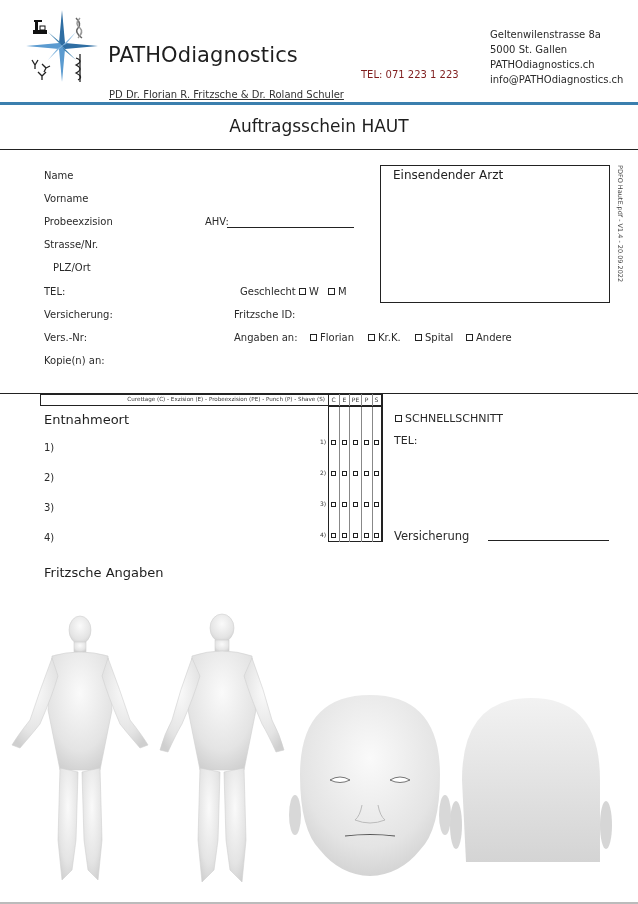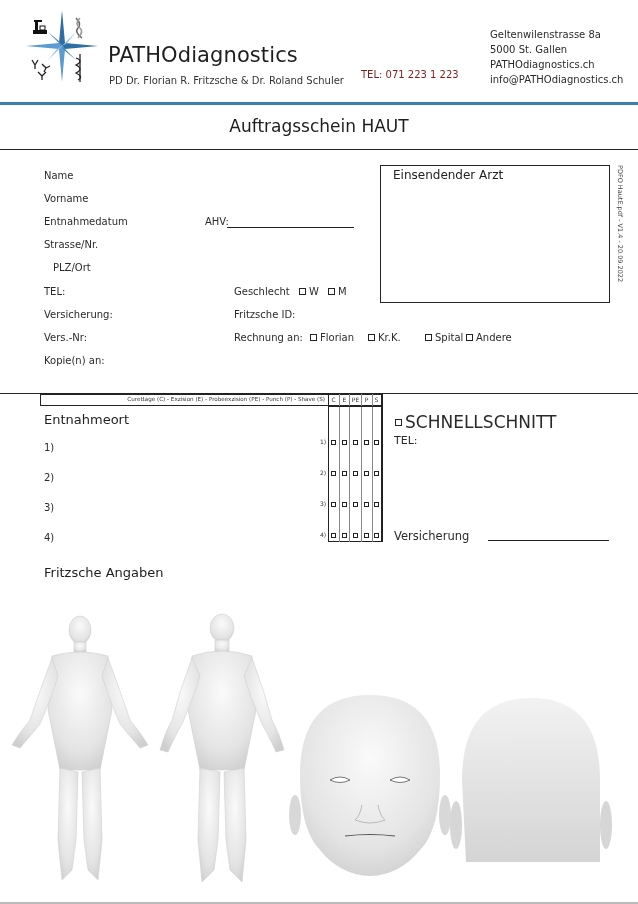--- a/index.html
+++ b/index.html
@@ -4,21 +4,21 @@
 <style>
   * { box-sizing: border-box; margin: 0; padding: 0; }
   html, body { width: 638px; height: 904px; background: #ffffff; overflow: hidden; }
   body { position: relative; font-family: "DejaVu Sans", "Liberation Sans", sans-serif; color: #222; }
   .abs { position: absolute; }
   .t { position: absolute; white-space: nowrap; }
 
   
   .logo { left: 24px; top: 8px; width: 76px; height: 76px; }
   .brand { left: 108px; top: 43px; font-size: 21px; color: #1e1e1e; letter-spacing: 0.1px; }
-  .doctors { left: 109px; top: 75px; font-size: 10px; color: #333; }
+  .doctors { left: 109px; top: 89px; font-size: 10px; color: #333; text-decoration: underline; }
   .tel-main { left: 361px; top: 69px; font-size: 10px; color: #7f1d1d; }
   .addr { left: 490px; font-size: 10px; color: #2a2a2a; }
   .blue-rule { left: 0; top: 102px; width: 638px; height: 3px; background: #3b7fae; }
 
   .title { left: 0; top: 116px; width: 638px; text-align: center; font-size: 17px; color: #1e1e1e; }
   .rule { left: 0; width: 638px; height: 1px; background: #222; }
 
   .lbl { font-size: 10px; color: #2a2a2a; }
   .cb { display: inline-block; width: 7px; height: 7px; border: 1.4px solid #222; vertical-align: middle; margin-right: 3px; position: relative; top: -1px; }
 
@@ -32,21 +32,21 @@
   .col { top: 394px; height: 148px; border-left: 1px solid #888; }
   .col-label { font-size: 6px; color: #333; top: 396px; width: 11px; text-align: center; }
   .tbl-body { left: 328px; top: 394px; width: 54px; height: 148px; border: 1px solid #222; border-top: none; }
   .row-num { font-size: 6px; color: #333; }
   .sq { width: 5px; height: 5px; border: 1px solid #222; }
 
   .h-entnahmeort { left: 44px; top: 412px; font-size: 13px; color: #1e1e1e; }
   .h-klinisch { left: 44px; top: 565px; font-size: 13px; color: #1e1e1e; }
   .ent-item { left: 44px; font-size: 10px; color: #2a2a2a; }
 
-  .schnell { left: 395px; top: 412px; font-size: 17px; color: #2a2a2a; }
+  .schnell { left: 395px; top: 412px; font-size: 11px; color: #2a2a2a; }
   .tel2 { left: 394px; top: 434px; font-size: 11px; color: #2a2a2a; }
   .datum { left: 394px; top: 529px; font-size: 11.5px; color: #2a2a2a; }
   .datum-line { left: 488px; top: 540px; width: 121px; height: 1px; background: #222; }
   .ahv-line { left: 227px; top: 227px; width: 127px; height: 1px; background: #222; }
 
   .bottom-rule { left: 0; top: 902px; width: 638px; height: 2px; background: #bbb; }
 </style>
 </head>
 <body>
 
@@ -80,41 +80,41 @@
 <div class="t addr" style="top:44px">5000 St. Gallen</div>
 <div class="t addr" style="top:59px">PATHOdiagnostics.ch</div>
 <div class="t addr" style="top:74px">info@PATHOdiagnostics.ch</div>
 <div class="abs blue-rule"></div>
 
 <div class="t title">Auftragsschein HAUT</div>
 <div class="abs rule" style="top:149px"></div>
 
 <div class="t lbl" style="left:44px;top:170px">Name</div>
 <div class="t lbl" style="left:44px;top:193px">Vorname</div>
-<div class="t lbl" style="left:44px;top:216px">Entnahmedatum</div>
+<div class="t lbl" style="left:44px;top:216px">Probeexzision</div>
 <div class="t lbl" style="left:44px;top:239px">Strasse/Nr.</div>
 <div class="t lbl" style="left:53px;top:262px">PLZ/Ort</div>
 <div class="t lbl" style="left:44px;top:286px">TEL:</div>
 <div class="t lbl" style="left:44px;top:309px">Versicherung:</div>
 <div class="t lbl" style="left:44px;top:332px">Vers.-Nr:</div>
 <div class="t lbl" style="left:44px;top:355px">Kopie(n) an:</div>
 
 <div class="t lbl" style="left:205px;top:216px">AHV:</div>
 <div class="abs ahv-line"></div>
 
-<div class="t lbl" style="left:234px;top:286px">Geschlecht</div>
+<div class="t lbl" style="left:240px;top:286px">Geschlecht</div>
 <div class="t lbl" style="left:299px;top:286px"><span class="cb"></span><span>W</span></div>
 <div class="t lbl" style="left:328px;top:286px"><span class="cb"></span><span>M</span></div>
 
 <div class="t lbl" style="left:234px;top:309px">Fritzsche ID:</div>
 
-<div class="t lbl" style="left:234px;top:332px">Rechnung an:</div>
+<div class="t lbl" style="left:234px;top:332px">Angaben an:</div>
 <div class="t lbl" style="left:310px;top:332px"><span class="cb"></span><span>Florian</span></div>
 <div class="t lbl" style="left:368px;top:332px"><span class="cb"></span><span>Kr.K.</span></div>
-<div class="t lbl" style="left:425px;top:332px"><span class="cb"></span><span>Spital</span></div>
+<div class="t lbl" style="left:415px;top:332px"><span class="cb"></span><span>Spital</span></div>
 <div class="t lbl" style="left:466px;top:332px"><span class="cb"></span><span>Andere</span></div>
 
 <div class="abs arzt-box">
   <div class="t arzt-label">Einsendender Arzt</div>
 </div>
 <div class="t vertical">PDFO HautE.pdf - V1.4 - 20.09.2022</div>
 
 <div class="abs rule" style="top:393px"></div>
 
 <div class="abs tbl-head">

